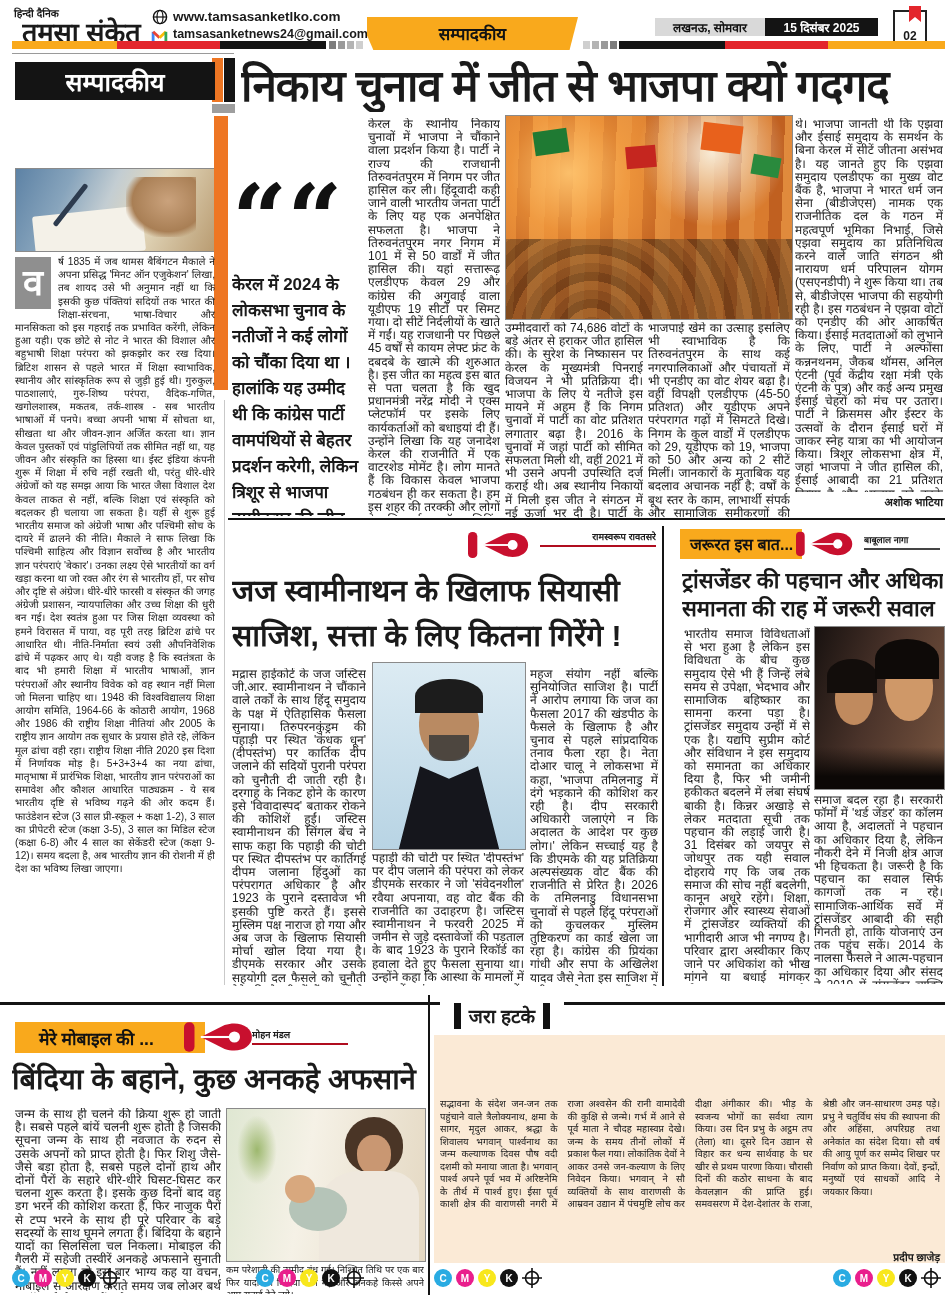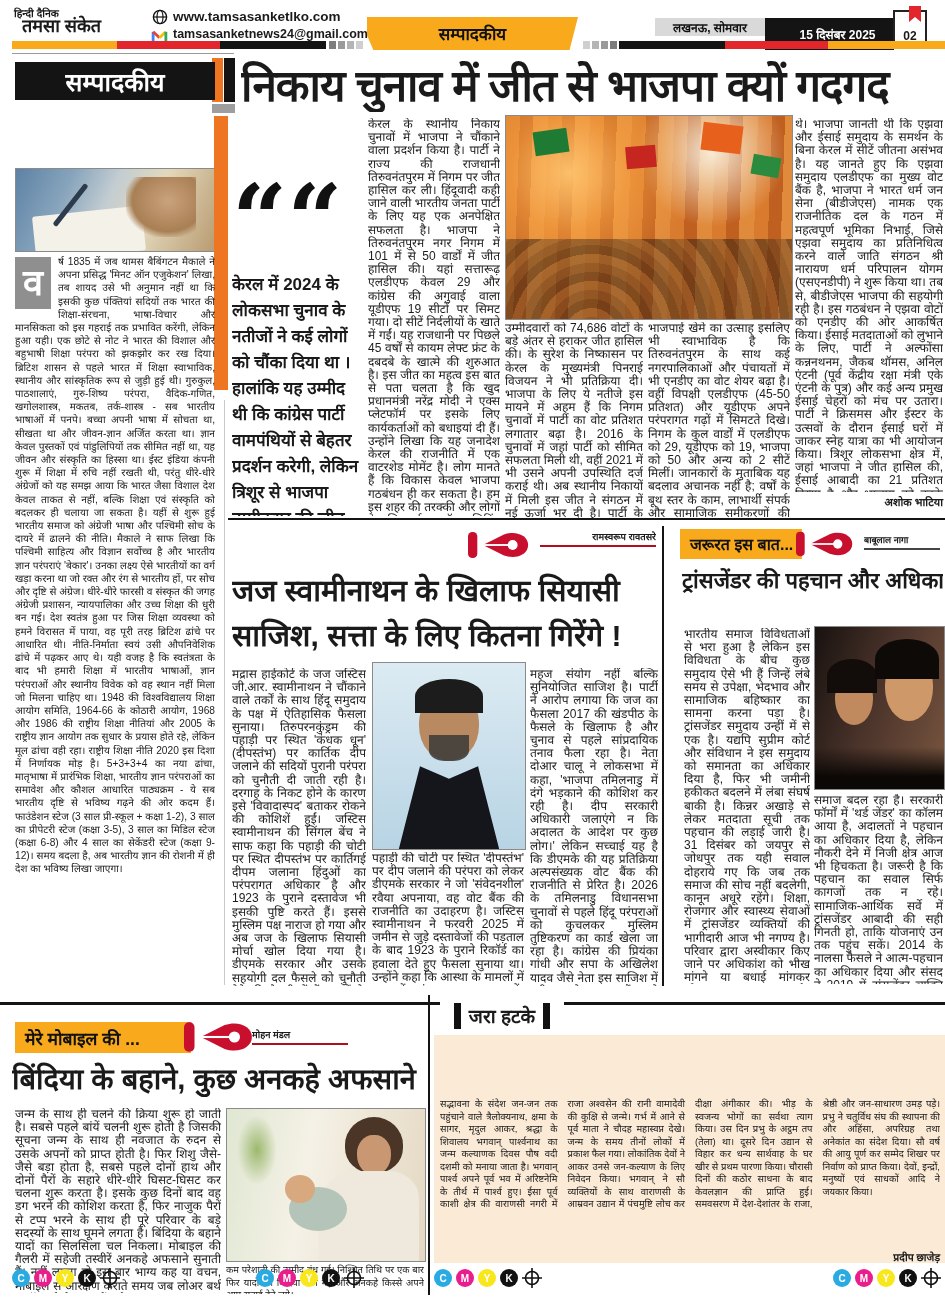--- a/index.html
+++ b/index.html
@@ -34,21 +34,21 @@
   </symbol>
   <symbol id="reg-mark" viewBox="0 0 20 20">
     <circle cx="10" cy="10" r="6.5" stroke="#111" fill="none" stroke-width="1.6"></circle>
     <path d="M10 0 V20 M0 10 H20" stroke="#111" stroke-width="1.6"></path>
   </symbol>
 </svg>
 
 <div class="page">
 
   <div class="abs" style="left:14px;top:6px;font-size:10.5px;font-weight:bold;">हिन्दी दैनिक</div>
-  <div class="abs nowrap" style="left:22px;top:13px;width:150px;font-size:18px;font-weight:800;">तमसा संकेत</div>
+  <div class="abs nowrap" style="left:22px;top:13px;width:150px;font-size:27px;font-weight:800;">तमसा संकेत</div>
 
   <svg class="abs" style="left:152px;top:9px" width="16" height="16" viewBox="0 0 16 16">
     <circle cx="8" cy="8" r="6.6" stroke="#111" fill="none" stroke-width="1.4"></circle>
     <ellipse cx="8" cy="8" rx="3" ry="6.6" stroke="#111" fill="none" stroke-width="1.2"></ellipse>
     <path d="M1.4 8 H14.6" stroke="#111" stroke-width="1.2"></path>
   </svg>
   <div class="abs nowrap" style="left:173px;top:9px;width:190px;font-size:13.5px;font-weight:bold;">www.tamsasanketlko.com</div>
 
   <svg class="abs" style="left:150px;top:29px" width="19" height="15" viewBox="0 0 18 16">
     <path d="M2.2 14 V3" stroke="#4285F4" stroke-width="3" fill="none"></path>
@@ -68,21 +68,21 @@
   <div class="abs" style="left:347px;top:41px;width:7px;height:8px;background:#b4b4b4;"></div>
   <div class="abs" style="left:356px;top:41px;width:7px;height:8px;background:#cfcfcf;"></div>
 
   <div class="abs yellow-banner" style="left:367px;top:17px;width:211px;height:33px;justify-content:center;font-size:17px;clip-path:polygon(0 0,100% 0,96% 100%,3% 100%,0 55%);">
     <span>सम्पादकीय</span>
   </div>
 
   <div class="abs hl-black" style="left:655px;top:18px;width:110px;height:18px;background:#d9d9d9;color:#111;font-size:12px;font-weight:bold;">
     <span>लखनऊ, सोमवार</span>
   </div>
-  <div class="abs hl-black" style="left:765px;top:18px;width:113px;height:32px;font-size:12px;font-weight:bold;padding-left:16px;">
+  <div class="abs hl-black" style="left:765px;top:18px;width:113px;height:18px;font-size:12px;font-weight:bold;">
     <span>15 दिसंबर 2025</span>
   </div>
 
   <div class="abs" style="left:893px;top:10px;width:30px;height:32px;border:2px solid #222;background:#fff;">
     <div class="abs" style="left:14px;top:-6px;width:12px;height:16px;background:#E3262C;clip-path:polygon(0 0,100% 0,100% 100%,50% 68%,0 100%);"></div>
     <div class="abs" style="left:0;bottom:1px;width:100%;text-align:center;font-size:12px;font-weight:bold;">02</div>
   </div>
 
   <div class="abs" style="left:583px;top:41px;width:7px;height:8px;background:#cfcfcf;"></div>
   <div class="abs" style="left:592px;top:41px;width:7px;height:8px;background:#b4b4b4;"></div>
@@ -157,36 +157,37 @@
 
   <div class="abs yellow-banner" style="left:680px;top:529px;width:112px;height:30px;padding-left:10px;font-size:16px;">
     <span>जरूरत इस बात...</span>
   </div>
   <svg class="abs pen" style="left:796px;top:524px;width:58px;height:40px;">
       <use href="#pen-nib"></use>
     </svg>
   <div class="abs byline-underline" style="left:864px;top:533px;width:76px;border-bottom-color:#444;font-size:9px;">बाबूलाल नागा</div>
 
   <div class="abs nowrap" style="left:682px;top:564px;width:261px;font-size:22px;font-weight:800;">ट्रांसजेंडर की पहचान और अधिकारः</div>
+  <div class="abs nowrap" style="left:682px;top:592px;width:261px;font-size:22px;font-weight:800;">समानता की राह में जरूरी सवाल</div>
 
   <div class="abs body-text" style="left:684px;top:628px;width:126px;height:356px;">भारतीय समाज विविधताओं से भरा हुआ है लेकिन इस विविधता के बीच कुछ समुदाय ऐसे भी हैं जिन्हें लंबे समय से उपेक्षा, भेदभाव और सामाजिक बहिष्कार का सामना करना पड़ा है। ट्रांसजेंडर समुदाय उन्हीं में से एक है। यद्यपि सुप्रीम कोर्ट और संविधान ने इस समुदाय को समानता का अधिकार दिया है, फिर भी जमीनी हकीकत बदलने में लंबा संघर्ष बाकी है। किन्नर अखाड़े से लेकर मतदाता सूची तक पहचान की लड़ाई जारी है। 31 दिसंबर को जयपुर से जोधपुर तक यही सवाल दोहराये गए कि जब तक समाज की सोच नहीं बदलेगी, कानून अधूरे रहेंगे। शिक्षा, रोजगार और स्वास्थ्य सेवाओं में ट्रांसजेंडर व्यक्तियों की भागीदारी आज भी नगण्य है। परिवार द्वारा अस्वीकार किए जाने पर अधिकांश को भीख मांगने या बधाई मांगकर जीवनयापन करना पड़ता है। यह स्थिति किसी भी सभ्य समाज के लिए विचारणीय है।</div>
 
   <div class="abs photo" style="left:814px;top:626px;width:129px;height:162px;background:linear-gradient(110deg,#181210 0%,#4a332a 45%,#7a5640 100%);">
     <div class="abs" style="left:20px;top:46px;width:38px;height:52px;background:#c08a5e;border-radius:46% 46% 50% 50%;"></div>
     <div class="abs" style="left:12px;top:32px;width:50px;height:34px;background:#120d0b;border-radius:50% 50% 0 0;"></div>
     <div class="abs" style="left:70px;top:28px;width:48px;height:66px;background:#cf9868;border-radius:46% 46% 50% 50%;"></div>
     <div class="abs" style="left:60px;top:12px;width:64px;height:40px;background:#0e0a08;border-radius:50% 50% 0 0;"></div>
     <div class="abs" style="left:0;bottom:0;width:100%;height:42px;background:linear-gradient(transparent,#0c0806 70%);"></div>
   </div>
   <div class="abs body-text" style="left:814px;top:794px;width:129px;height:190px;">समाज बदल रहा है। सरकारी फॉर्मों में 'थर्ड जेंडर' का कॉलम आया है, अदालतों ने पहचान का अधिकार दिया है, लेकिन नौकरी देने में निजी क्षेत्र आज भी हिचकता है। जरूरी है कि पहचान का सवाल सिर्फ कागजों तक न रहे। सामाजिक-आर्थिक सर्वे में ट्रांसजेंडर आबादी की सही गिनती हो, ताकि योजनाएं उन तक पहुंच सकें। 2014 के नालसा फैसले ने आत्म-पहचान का अधिकार दिया और संसद ने 2019 में ट्रांसजेंडर व्यक्ति (अधिकारों का संरक्षण) अधिनियम पारित किया।</div>
 
   <div class="abs" style="left:0;top:1002px;width:945px;height:3px;background:#141414;"></div>
   <div class="abs" style="left:428px;top:995px;width:2px;height:300px;background:#141414;"></div>
 
-  <div class="abs yellow-banner" style="left:15px;top:1022px;width:166px;height:31px;padding-left:10px;font-size:17.5px;">
+  <div class="abs yellow-banner" style="left:15px;top:1022px;width:166px;height:31px;padding-left:24px;font-size:17.5px;">
     <span>मेरे मोबाइल की ...</span>
   </div>
   <svg class="abs pen" style="left:184px;top:1014px;width:70px;height:46px;">
       <use href="#pen-nib"></use>
     </svg>
   <div class="abs byline-underline" style="left:252px;top:1028px;width:96px;">मोहन मंडल</div>
 
   <div class="abs nowrap" style="left:12px;top:1058px;width:412px;font-size:29px;font-weight:800;">बिंदिया के बहाने, कुछ अनकहे अफसाने</div>
 
   <div class="abs body-text" style="left:15px;top:1108px;width:206px;height:185px;">जन्म के साथ ही चलने की क्रिया शुरू हो जाती है। सबसे पहले बांयें चलनी शुरू होती है जिसकी सूचना जन्म के साथ ही नवजात के रुदन से उसके अपनों को प्राप्त होती है। फिर शिशु जैसे-जैसे बड़ा होता है, सबसे पहले दोनों हाथ और दोनों पैरों के सहारे धीरे-धीरे घिसट-घिसट कर चलना शुरू करता है। इसके कुछ दिनों बाद वह डग भरने की कोशिश करता है, फिर नाजुक पैरों से टप्प भरने के साथ ही पूरे परिवार के बड़े सदस्यों के साथ घूमने लगता है। बिंदिया के बहाने यादों का सिलसिला चल निकला। मोबाइल की गैलरी में सहेजी तस्वीरें अनकहे अफसाने सुनाती हैं। नहीं लगता तो इस बार भाग्य कह या वचन, मोबाइल से आरक्षण कराते समय जब लोअर बर्थ अलॉट हुई तो सफर में अपेक्षाकृत</div>

